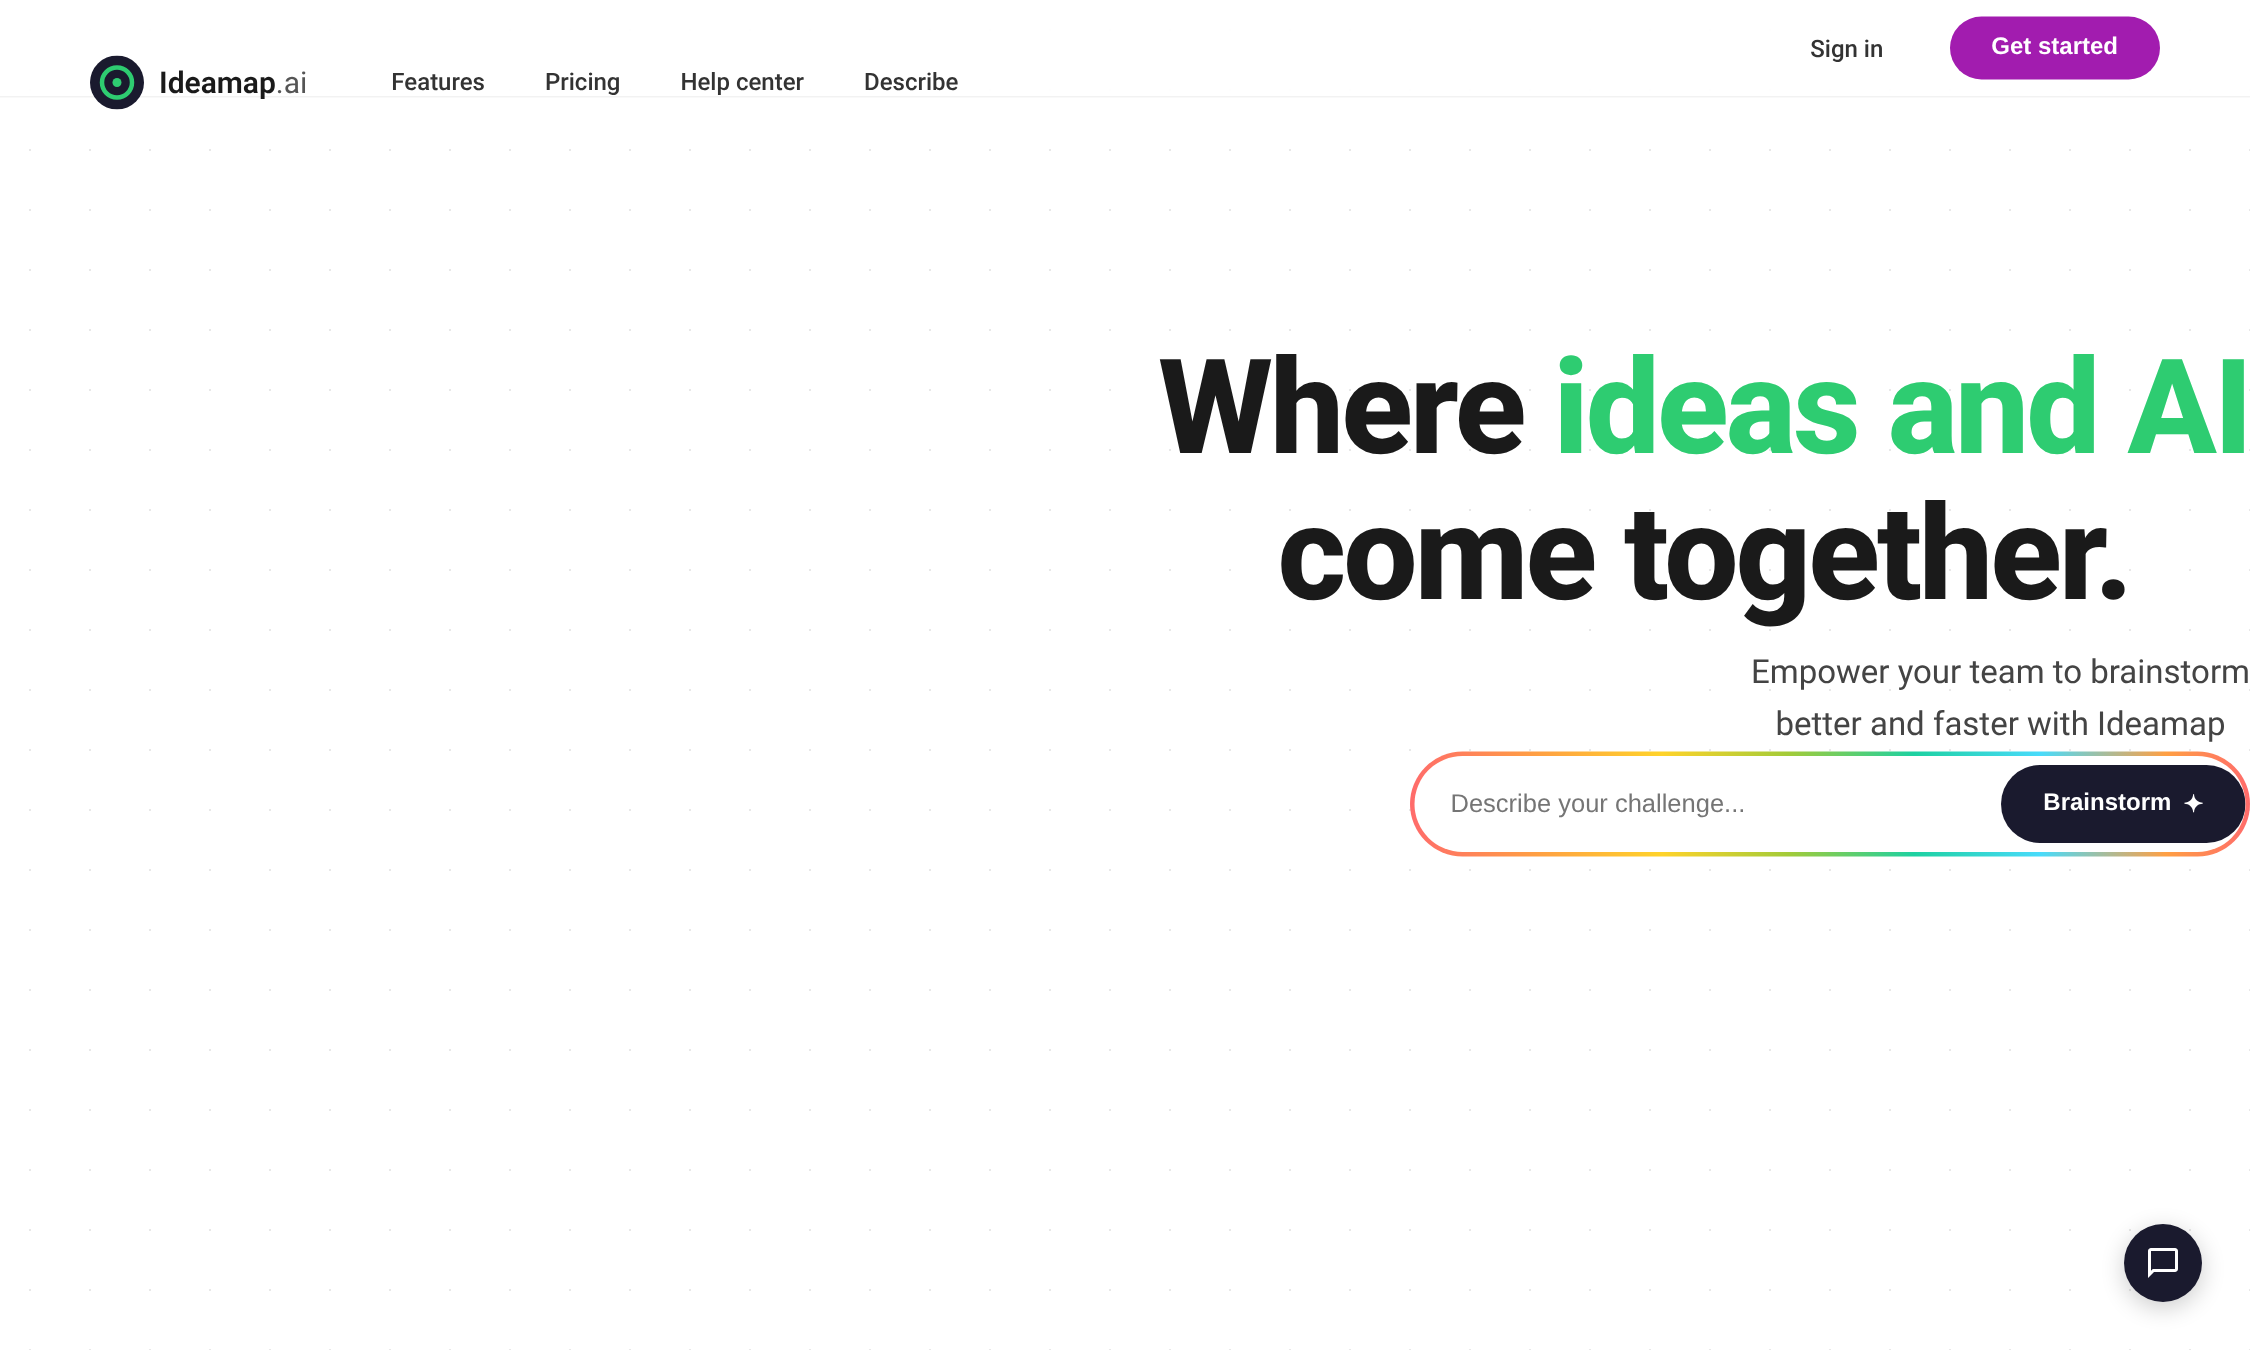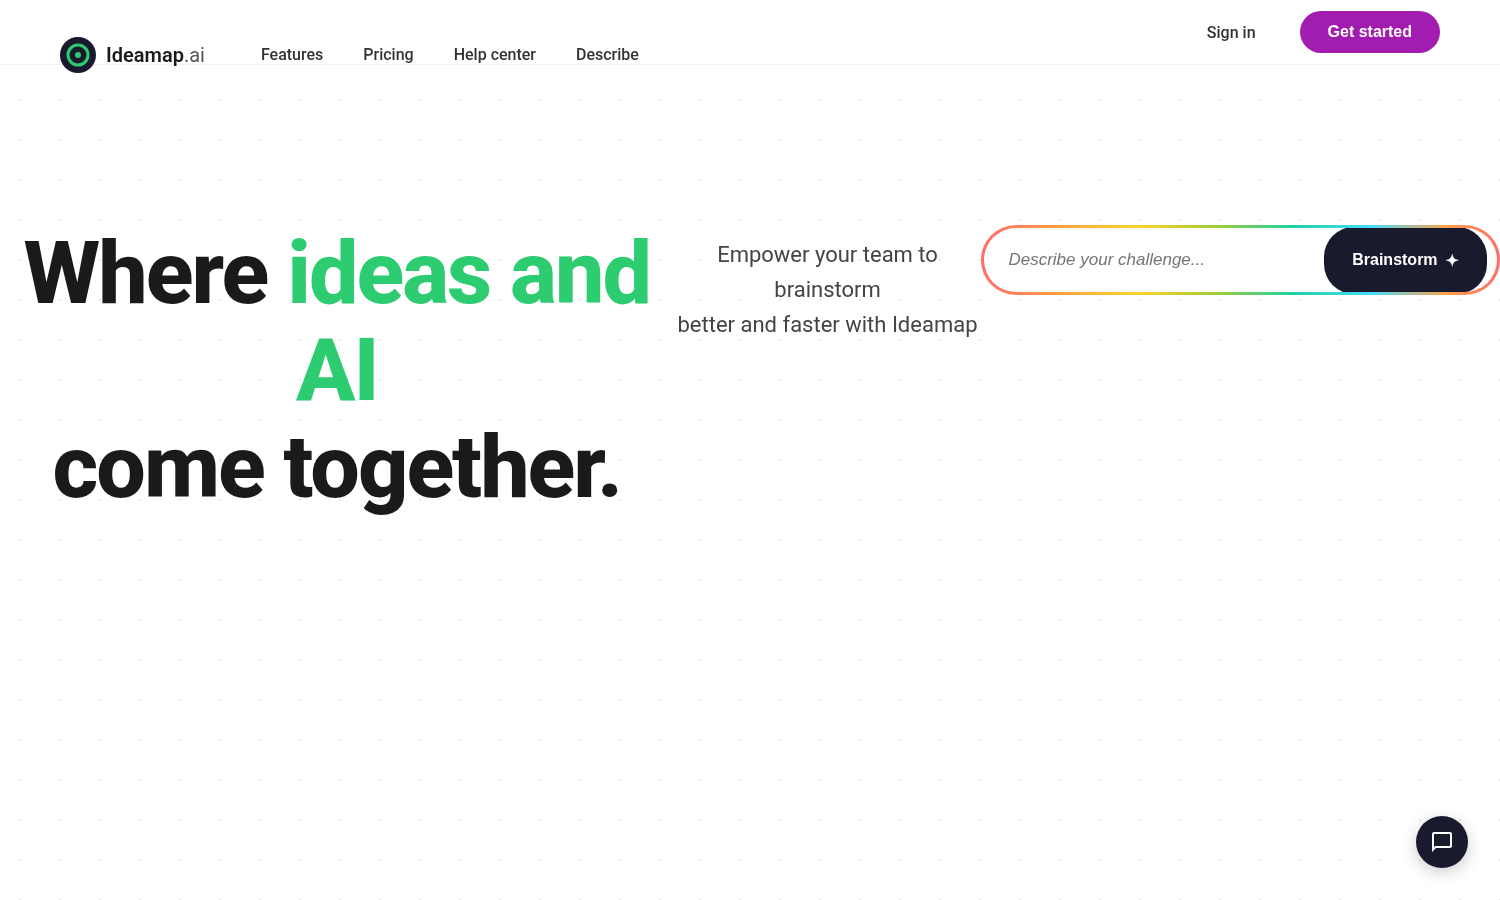--- a/index.html
+++ b/index.html
@@ -115,22 +115,22 @@
       cursor: pointer;
       border: none;
       transition: background 0.2s;
     }
 
     
     .hero {
       position: relative;
       z-index: 5;
       display: flex;
-      flex-direction: row;
-      align-items: flex-start;
+      flex-direction: column;
+      align-items: flex-end;
       justify-content: center;
       padding-top: 160px;
     }
 
     .hero-title {
       font-size: 88px;
       font-weight: 800;
       text-align: center;
       line-height: 1.1;
       color: #1a1a1a;
@@ -179,27 +179,26 @@
     }
 
     .search-input {
       flex: 1;
       border: none;
       outline: none;
       padding: 0 24px;
       font-size: 17px;
       color: #555;
       background: transparent;
-      font-style: italic;
     }
 
     .brainstorm-btn {
-      margin: 10px;
+      margin: 0;
       padding: 0 28px;
-      height: 67px;
+      height: 52px;
       background: #1a1a2e;
       color: #ffffff;
       font-size: 16px;
       font-weight: 600;
       border-radius: 30px;
       cursor: pointer;
       border: none;
       display: flex;
       align-items: center;
       gap: 8px;

